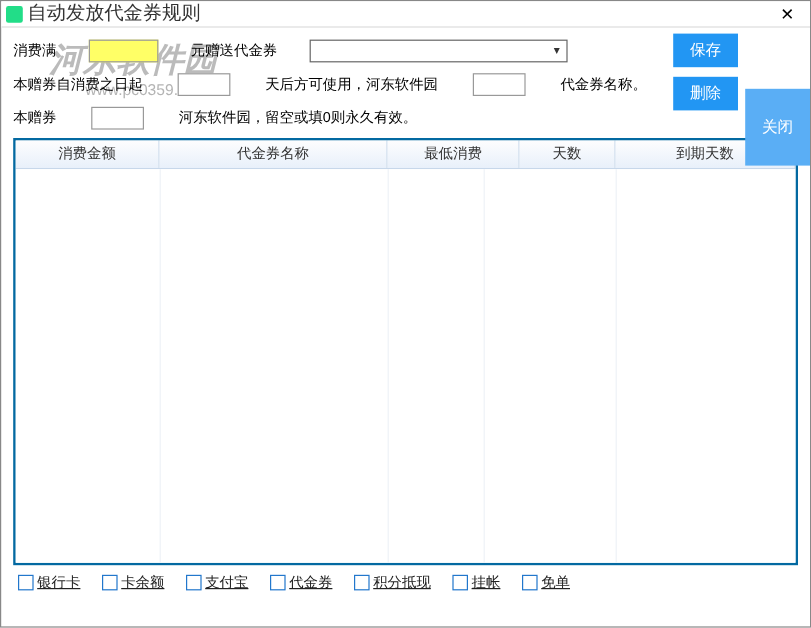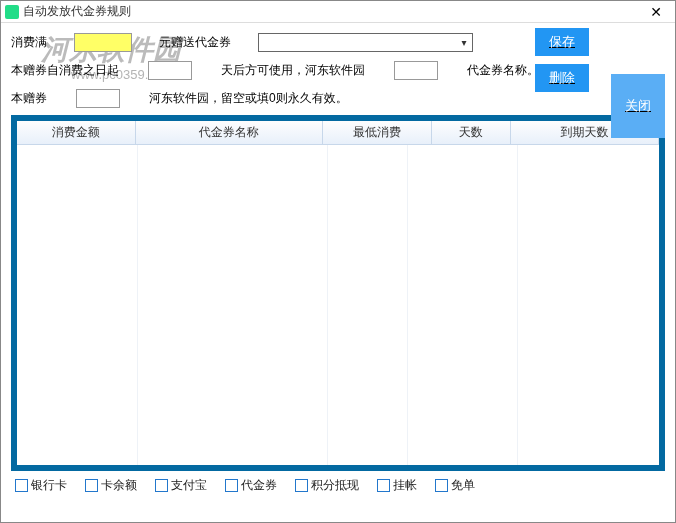--- a/index.html
+++ b/index.html
@@ -1,44 +1,44 @@
 <!DOCTYPE html>
 <html><head>
 <meta charset="utf-8">
 <style>
 * { box-sizing: border-box; margin: 0; padding: 0; }
 body { font-family: "Microsoft YaHei", SimSun, sans-serif; font-size: 12px; background: #fff; width: 676px; height: 523px; border: 1px solid #888; position: relative; }
 .titlebar { height: 22px; background: #fff; border-bottom: 1px solid #ddd; display: flex; align-items: center; padding: 0 4px; }
 .titlebar-icon { width: 14px; height: 14px; background: #2d8; border-radius: 2px; margin-right: 4px; }
-.titlebar-title { flex: 1; font-size: 12px; color: #333; }
+.titlebar-title { flex: 1; font-size: 16px; color: #333; }
 .close-btn { width: 30px; height: 18px; display: flex; align-items: center; justify-content: center; font-size: 14px; cursor: pointer; }
 .content { padding: 8px 10px; position: relative; }
 .watermark { position: absolute; top: 8px; left: 40px; color: rgba(120,120,120,0.5); z-index: 0; pointer-events: none; }
 .watermark .wm1 { font-size: 28px; font-weight: bold; font-style: italic; font-family: KaiTi, serif; }
 .watermark .wm2 { font-size: 13px; color: rgba(130,130,130,0.6); margin-top: -2px; margin-left: 30px; }
 .form-rows { position: relative; z-index: 1; }
 .row { display: flex; align-items: center; margin-bottom: 6px; height: 22px; gap: 25px; }
 .row label, .row span { white-space: nowrap; }
 .inp { border: 1px solid #999; height: 19px; padding: 0 2px; font-size: 12px; }
 .inp-yellow { background: #ffff66; }
 .combo { width: 215px; height: 19px; border: 1px solid #666; display: inline-flex; align-items: center; justify-content: flex-end; margin-left: 2px; }
 .combo-arrow { width: 16px; color: #333; font-size: 10px; text-align: center; }
-.btn-col { position: absolute; right: 10px; top: 5px; display: flex; gap: 16px; text-decoration: underline; }
+.btn-col { position: absolute; right: 0; top: 5px; display: flex; gap: 0; }
 .btn-col-left { display: flex; flex-direction: column; gap: 8px; margin-right: 6px; }
 .btn { width: 54px; height: 28px; background: #2296f3; color: #fff; display: flex; align-items: center; justify-content: center; cursor: pointer; font-size: 13px; }
 .btn-close-panel { width: 54px; height: 64px; background: #5aaef5; color: #fff; display: flex; align-items: center; justify-content: center; cursor: pointer; font-size: 13px; margin-top: 46px; }
-.table-wrap { margin-top: 6px; border: 6px solid #0369a1; height: 356px; overflow: hidden; background: #fff; }
+.table-wrap { margin-top: 6px; border: 2px solid #0369a1; height: 356px; overflow: hidden; background: #fff; }
 .thead { display: flex; height: 24px; border-bottom: 1px solid #c7d7ea; }
 .th { border-right: 1px solid #c7d7ea; display: flex; align-items: center; justify-content: center; font-size: 12px; color: #333;
   background: linear-gradient(#fdfdfe, #e8f0fa); }
 .tbody { height: 330px; background: #fff; position: relative; }
 .tline { position: absolute; top: 0; bottom: 0; width: 1px; background: #eef2f7; }
 .footer { display: flex; align-items: center; padding: 6px 4px 4px 4px; gap: 10px; }
 .footer-label { color: #d22; font-size: 12px; margin-right: 2px; }
-.chk-wrap { display: flex; align-items: center; gap: 3px; color: #222; }
+.chk-wrap { display: flex; align-items: center; gap: 3px; color: #222; text-decoration: underline; }
 .chk { width: 13px; height: 13px; border: 1px solid #2277cc; background: #fff; }
 </style>
 </head>
 <body>
 
 <div class="titlebar">
   <div class="titlebar-icon"></div>
   <div class="titlebar-title">自动发放代金券规则</div>
   <div class="close-btn">✕</div>
 </div>

